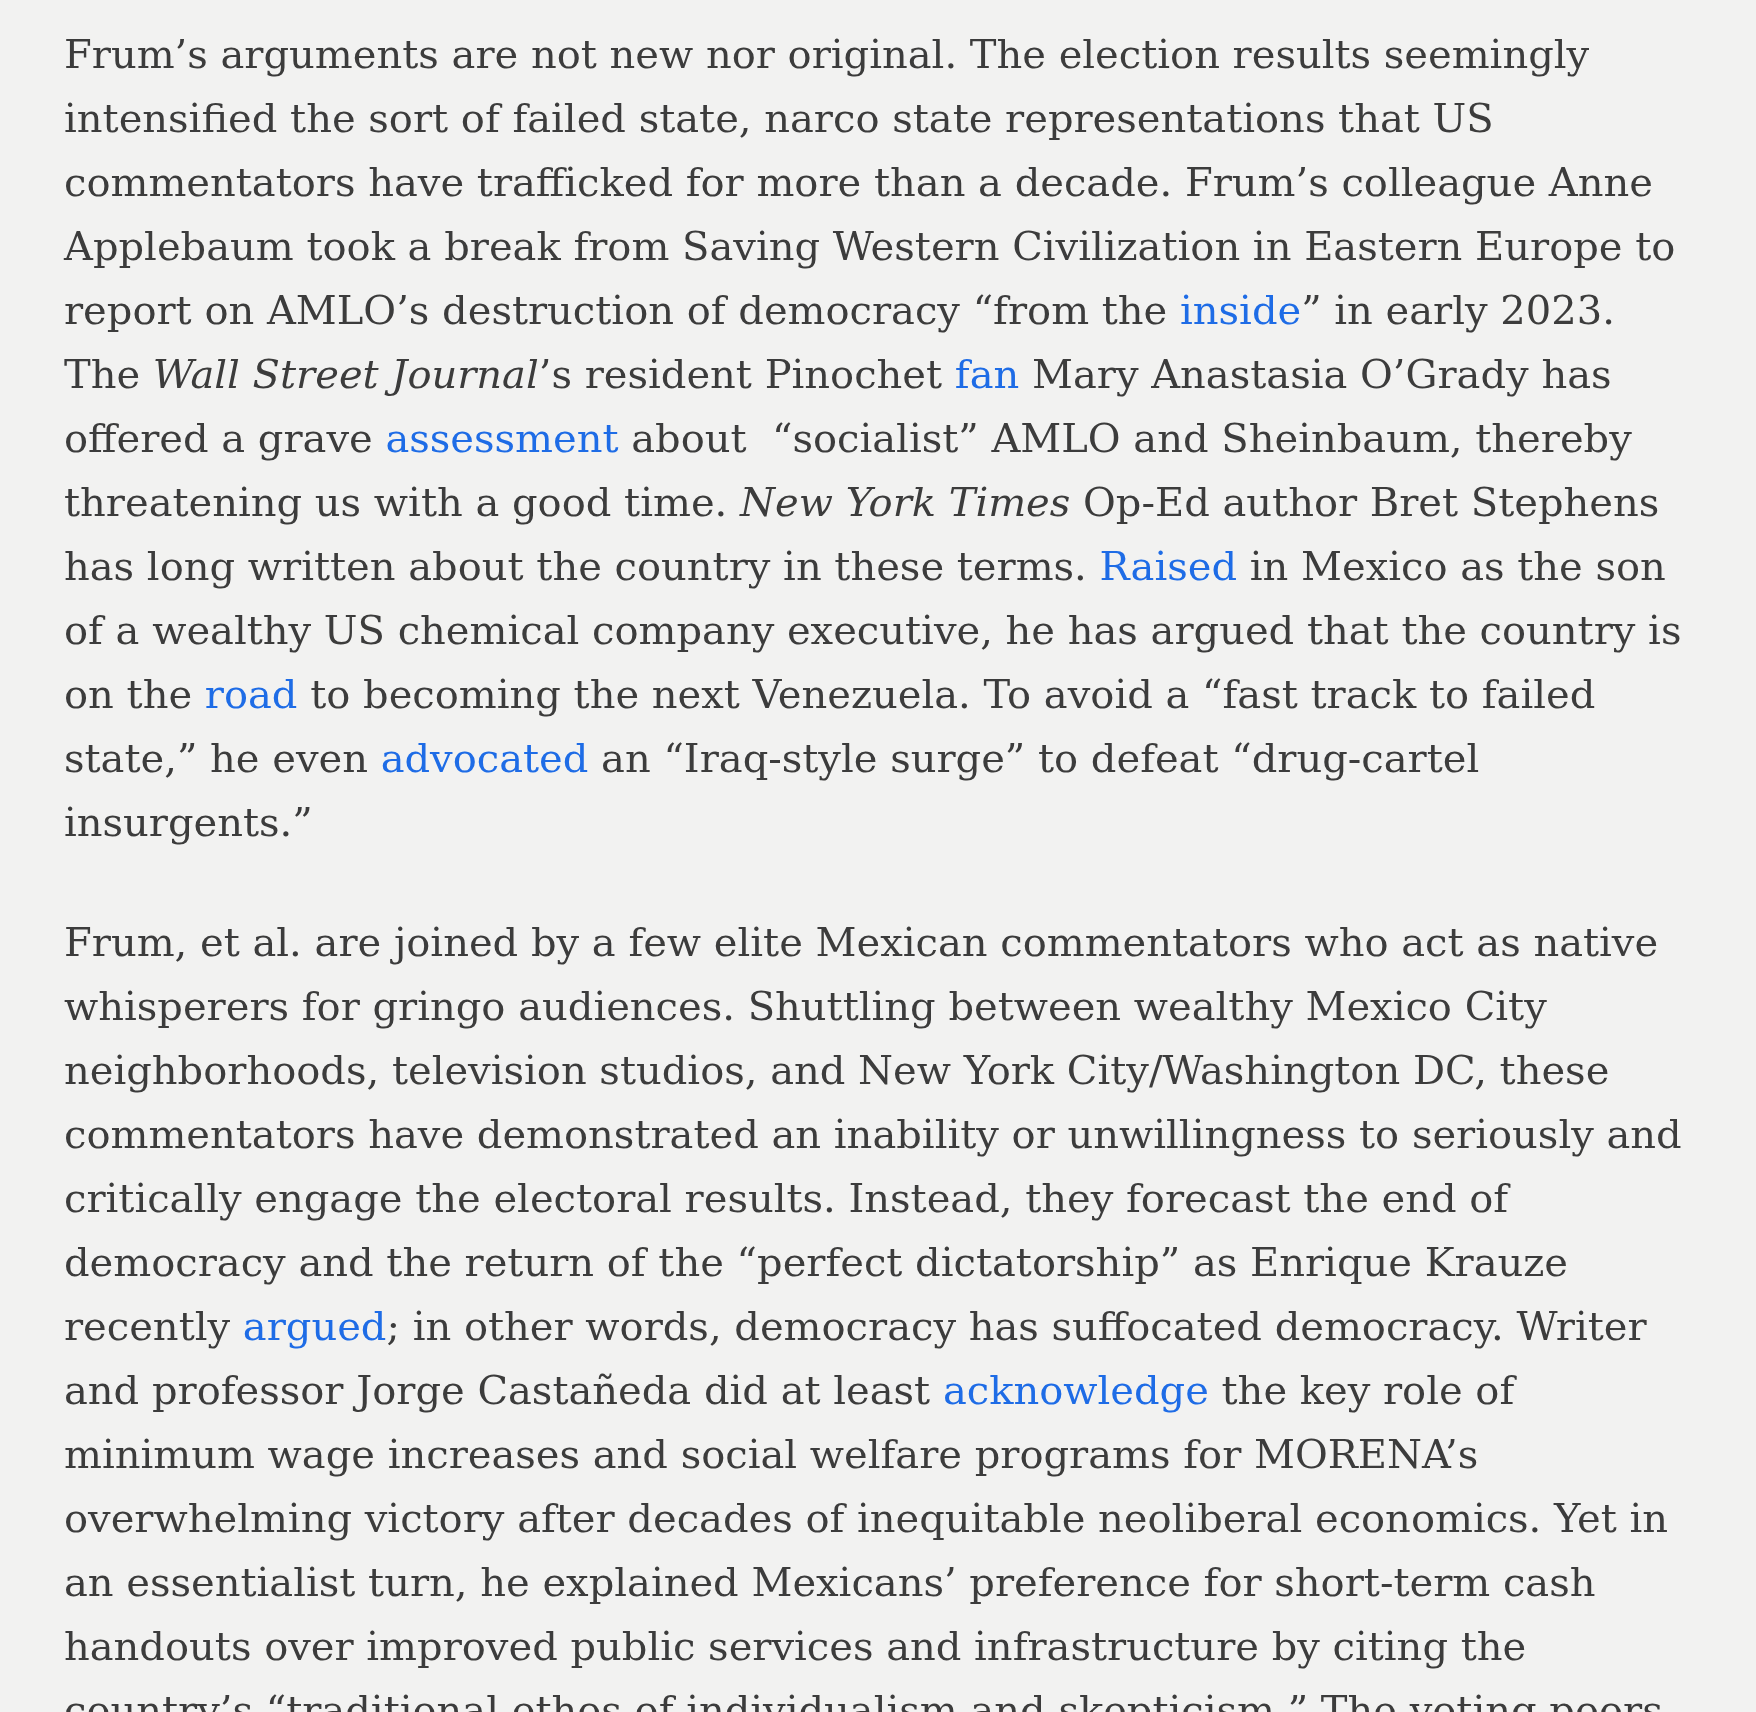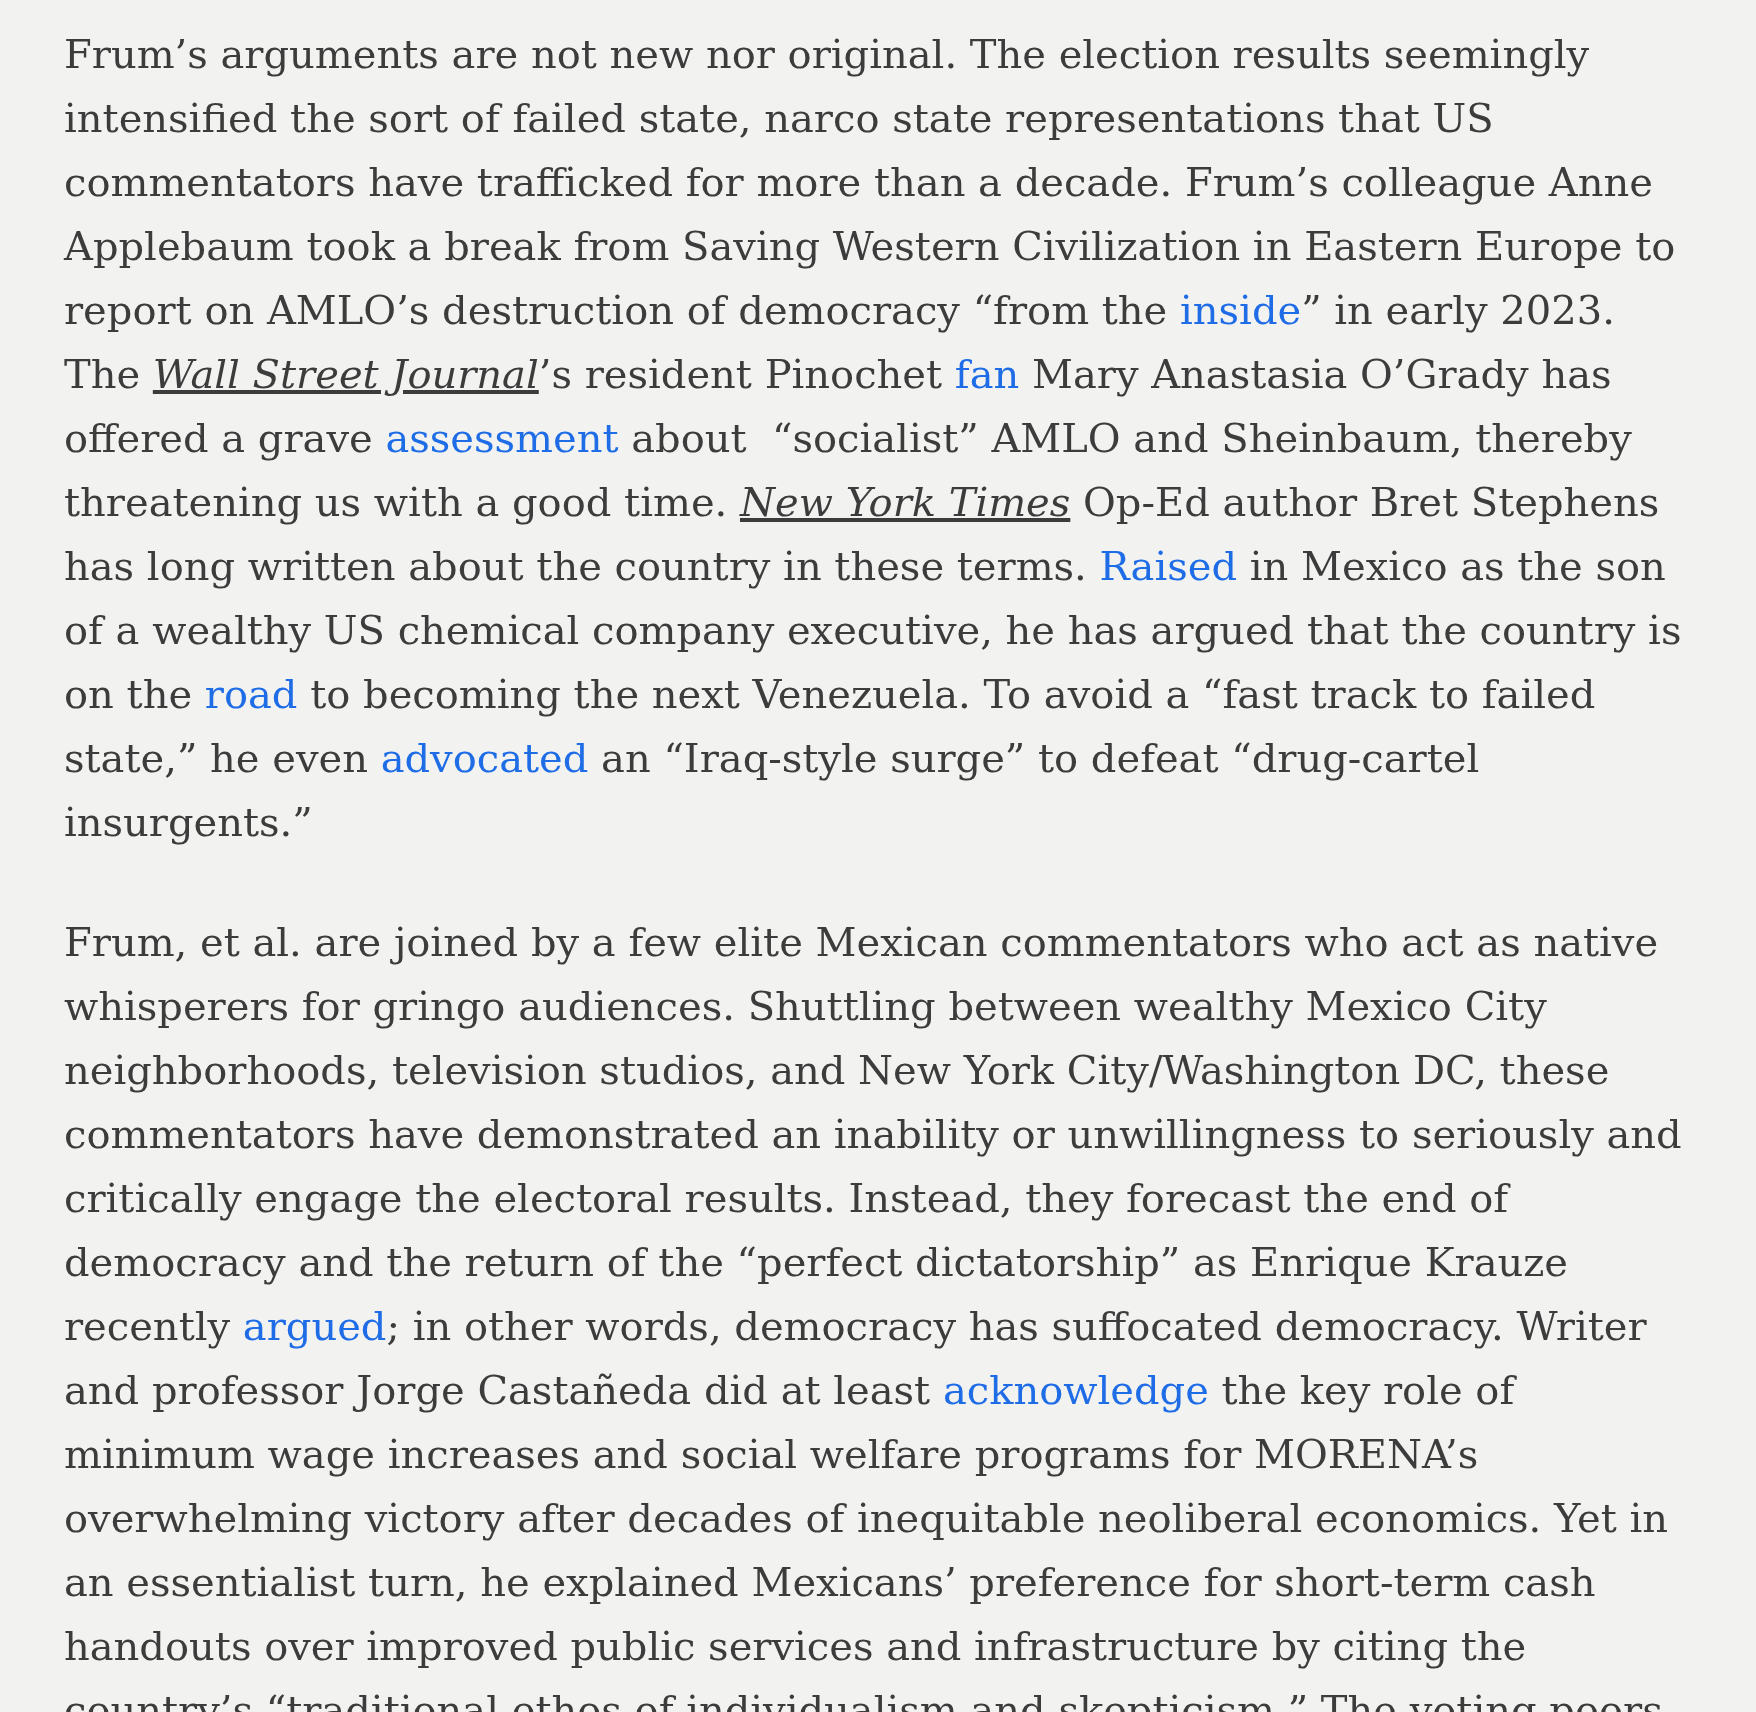--- a/index.html
+++ b/index.html
@@ -34,21 +34,20 @@
     text-align: left;
   }
   .article a.inline-link {
     color: var(--link);
     text-decoration: none;
     cursor: pointer;
     text-align: center;
   }
   .article em {
     font-style: italic;
-    text-decoration: underline;
   }
 </style>
 </head>
 <body>
 
 <main class="article">
   <p><span>Frum’s arguments are not new nor original. The election results seemingly intensified the sort of failed state, narco state representations that US commentators have trafficked for more than a decade. Frum’s colleague Anne Applebaum took a break from Saving Western Civilization in Eastern Europe to report on AMLO’s destruction of democracy “from the </span><a class="inline-link" href="#">inside</a><span>” in early 2023. The </span><em>Wall Street Journal</em><span>’s resident Pinochet </span><a class="inline-link" href="#">fan</a><span> Mary Anastasia O’Grady has offered a grave </span><a class="inline-link" href="#">assessment</a><span> about  “socialist” AMLO and Sheinbaum, thereby threatening us with a good time. </span><em>New York Times</em><span> Op-Ed author Bret Stephens has long written about the country in these terms. </span><a class="inline-link" href="#">Raised</a><span> in Mexico as the son of a wealthy US chemical company executive, he has argued that the country is on the </span><a class="inline-link" href="#">road</a><span> to becoming the next Venezuela. To avoid a “fast track to failed state,” he even </span><a class="inline-link" href="#">advocated</a><span> an “Iraq-style surge” to defeat “drug-cartel insurgents.”</span></p>
   <p><span>Frum, et al. are joined by a few elite Mexican commentators who act as native whisperers for gringo audiences. Shuttling between wealthy Mexico City neighborhoods, television studios, and New York City/Washington DC, these commentators have demonstrated an inability or unwillingness to seriously and critically engage the electoral results. Instead, they forecast the end of democracy and the return of the “perfect dictatorship” as Enrique Krauze recently </span><a class="inline-link" href="#">argued</a><span>; in other words, democracy has suffocated democracy. Writer and professor Jorge Castañeda did at least </span><a class="inline-link" href="#">acknowledge</a><span> the key role of minimum wage increases and social welfare programs for MORENA’s overwhelming victory after decades of inequitable neoliberal economics. Yet in an essentialist turn, he explained Mexicans’ preference for short-term cash handouts over improved public services and infrastructure by citing the country’s “traditional ethos of individualism and skepticism.” The voting poors simply do not know what’s good for them.</span></p>
 </main>
 

